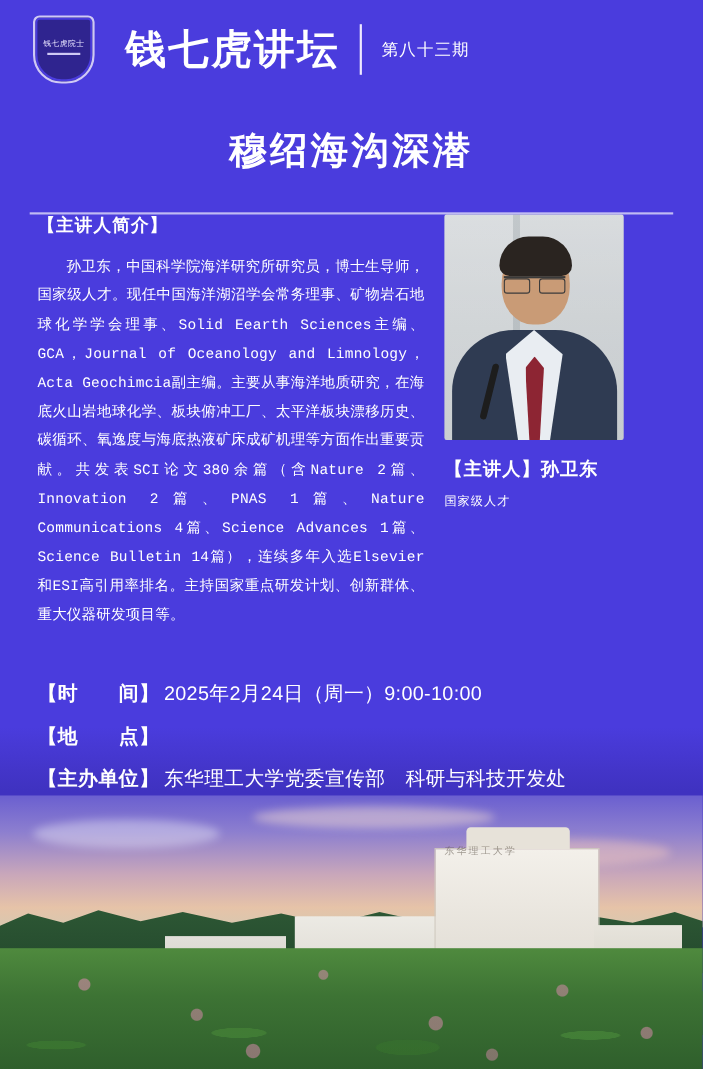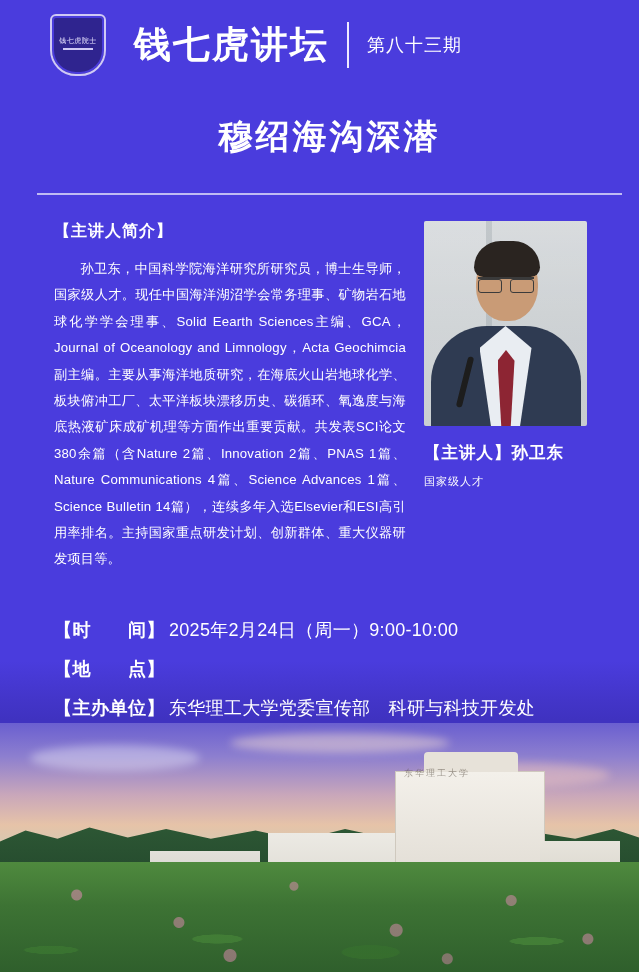--- a/index.html
+++ b/index.html
@@ -11,21 +11,20 @@
     background: #4538d8;
     overflow: hidden;
     position: relative;
   }
   .poster {
     position: relative;
     width: 639px;
     height: 972px;
     background: linear-gradient(180deg, #4a3cdd 0%, #4a3cdd 68%, #4335c9 72%, #3f32c0 74%);
     overflow: hidden;
-    padding-left: 20px;
   }
 
   
   .header {
     position: relative;
     height: 90px;
     display: flex;
     align-items: center;
     padding-left: 30px;
   }
@@ -69,21 +68,21 @@
   }
   .brand-title {
     font-family: "DejaVu Serif", "Liberation Serif", serif;
     font-size: 37px;
     font-weight: bold;
     color: #ffffff;
     letter-spacing: 2px;
     white-space: nowrap;
   }
   .issue {
-    font-size: 18px;
+    font-size: 15px;
     color: #ffffff;
     letter-spacing: 1px;
     white-space: nowrap;
   }
 
   
   .main-title {
     text-align: center;
     color: #ffffff;
     font-family: "DejaVu Serif", "Liberation Serif", serif;
@@ -95,22 +94,22 @@
   .divider {
     width: 585px;
     height: 2px;
     background: rgba(255,255,255,0.65);
     margin: 33px auto 0 auto;
   }
 
   
   .intro-block {
     display: flex;
-    margin-top: 26px;
     padding: 0 32px 0 34px;
+    font-family: Liberation Mono, monospace;
   }
   .intro-left { width: 352px; flex: 0 0 auto; }
   .section-head {
     color: #ffffff;
     font-size: 16px;
     font-weight: bold;
     letter-spacing: 1px;
     margin-bottom: 14px;
   }
   .intro-text {

